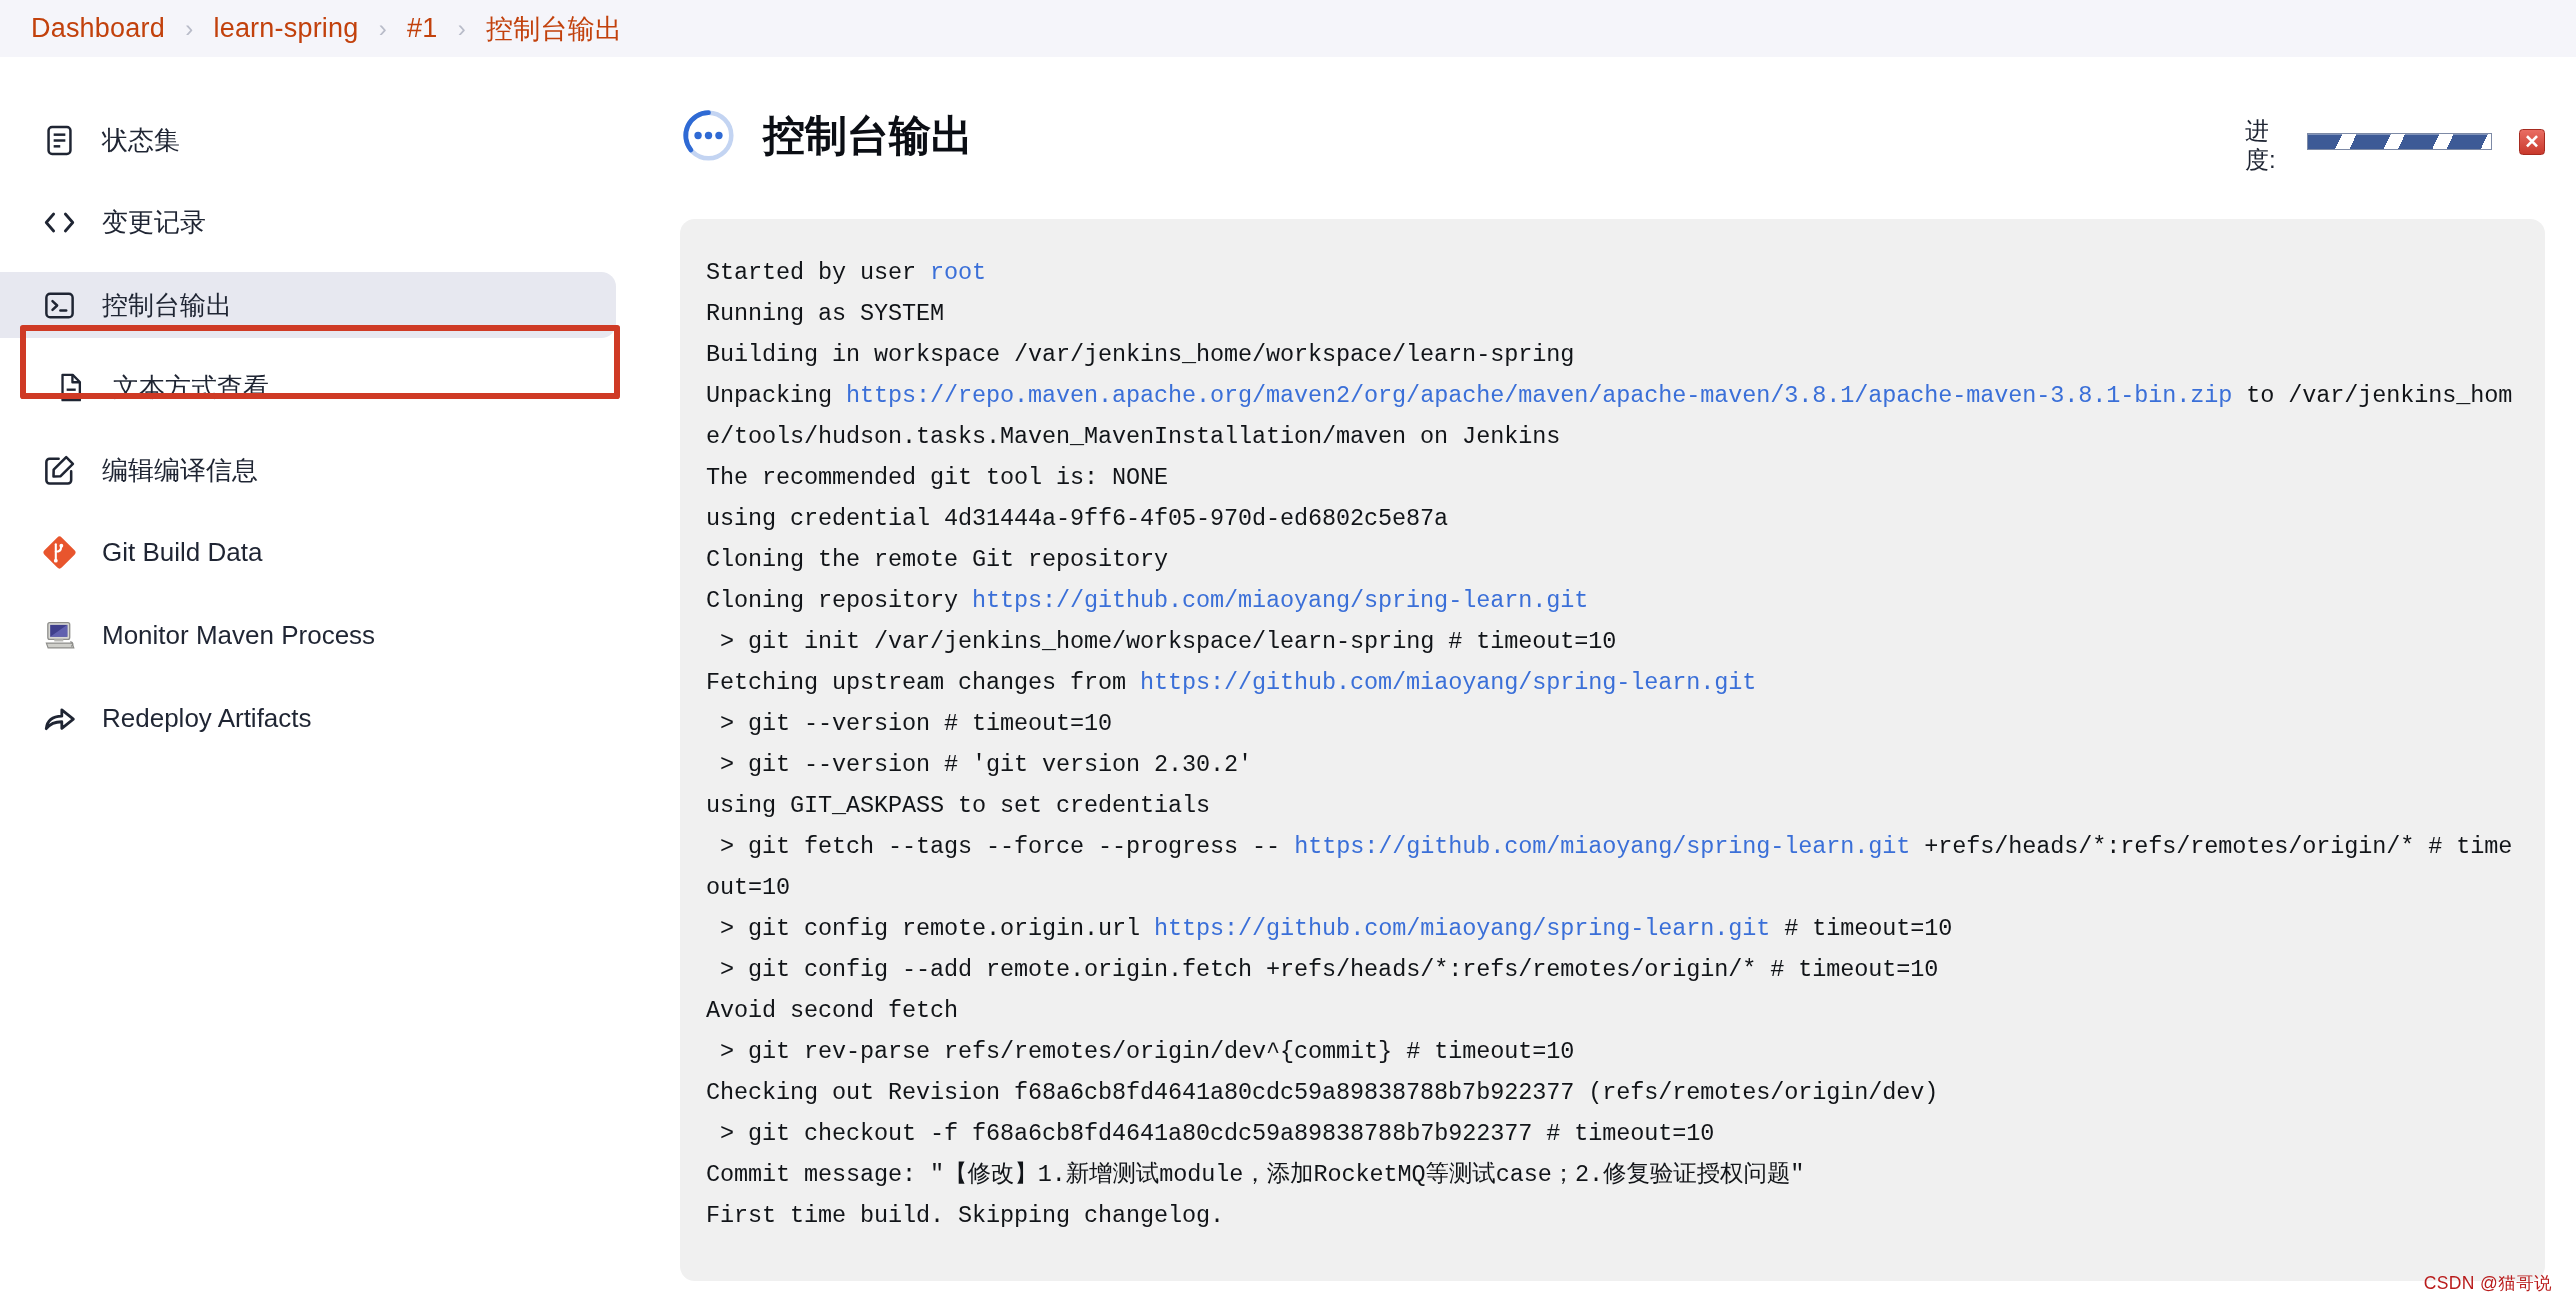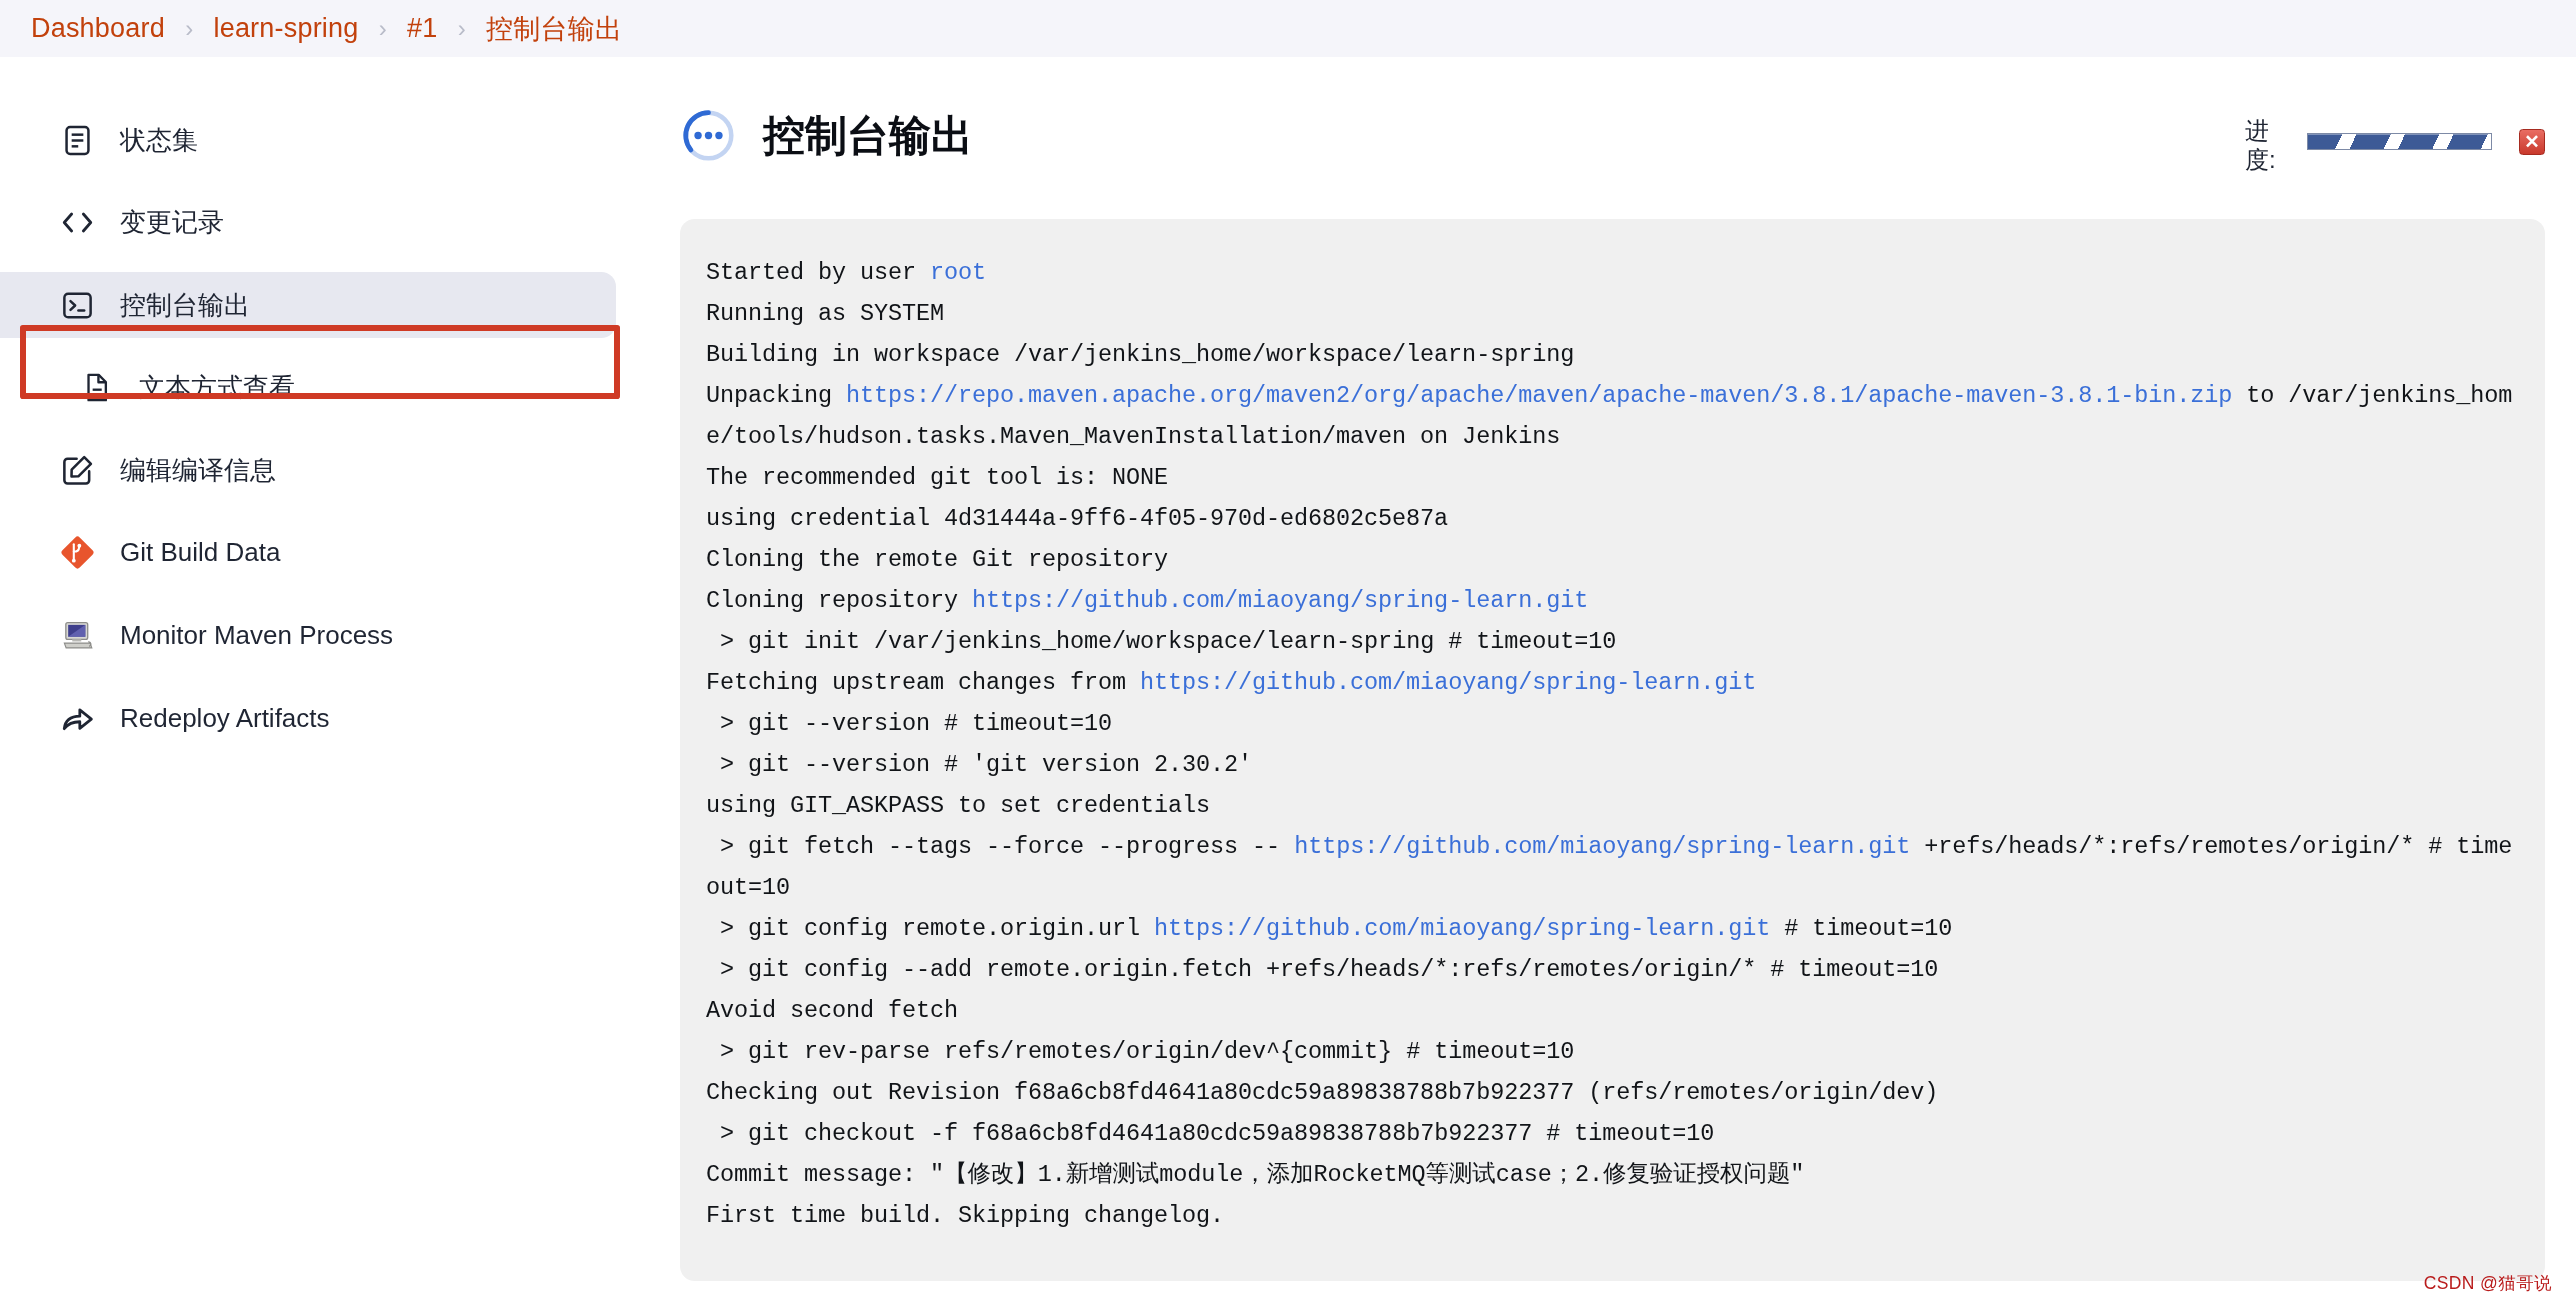--- a/index.html
+++ b/index.html
@@ -43,26 +43,26 @@
     width:680px;
     flex:0 0 680px;
     padding-top:50px;
     position:relative;
   }
   .nav-item {
     display:flex;
     align-items:center;
     height:66px;
     gap:24px;
-    padding-left:59px;
+    padding-left:41px;
     border-radius:13px;
     margin-right:83px;
     position:relative;
   }
-  .nav-item.sub { padding-left:78px; }
+  .nav-item.sub { padding-left:52px; }
   .nav-item.selected {
     background:#e7e8f0;
     margin-right:0;
     width:616px;
     border-radius:0 14.8px 14.8px 0;
   }
   .nav-icon {
     width:37px; height:37px;
     flex:0 0 37px;
     display:flex; align-items:center; justify-content:center;

